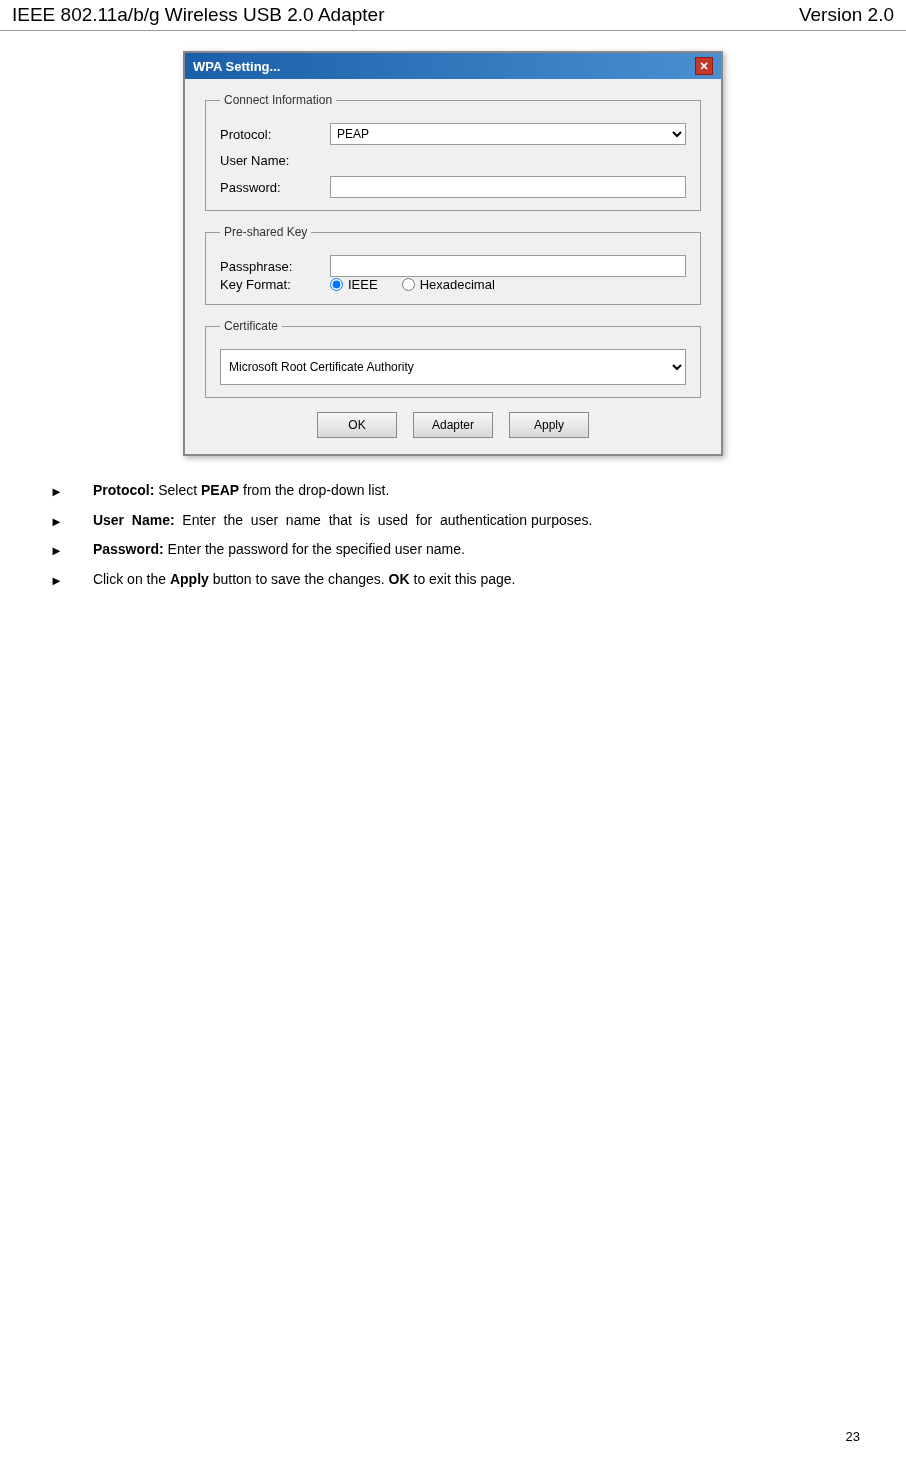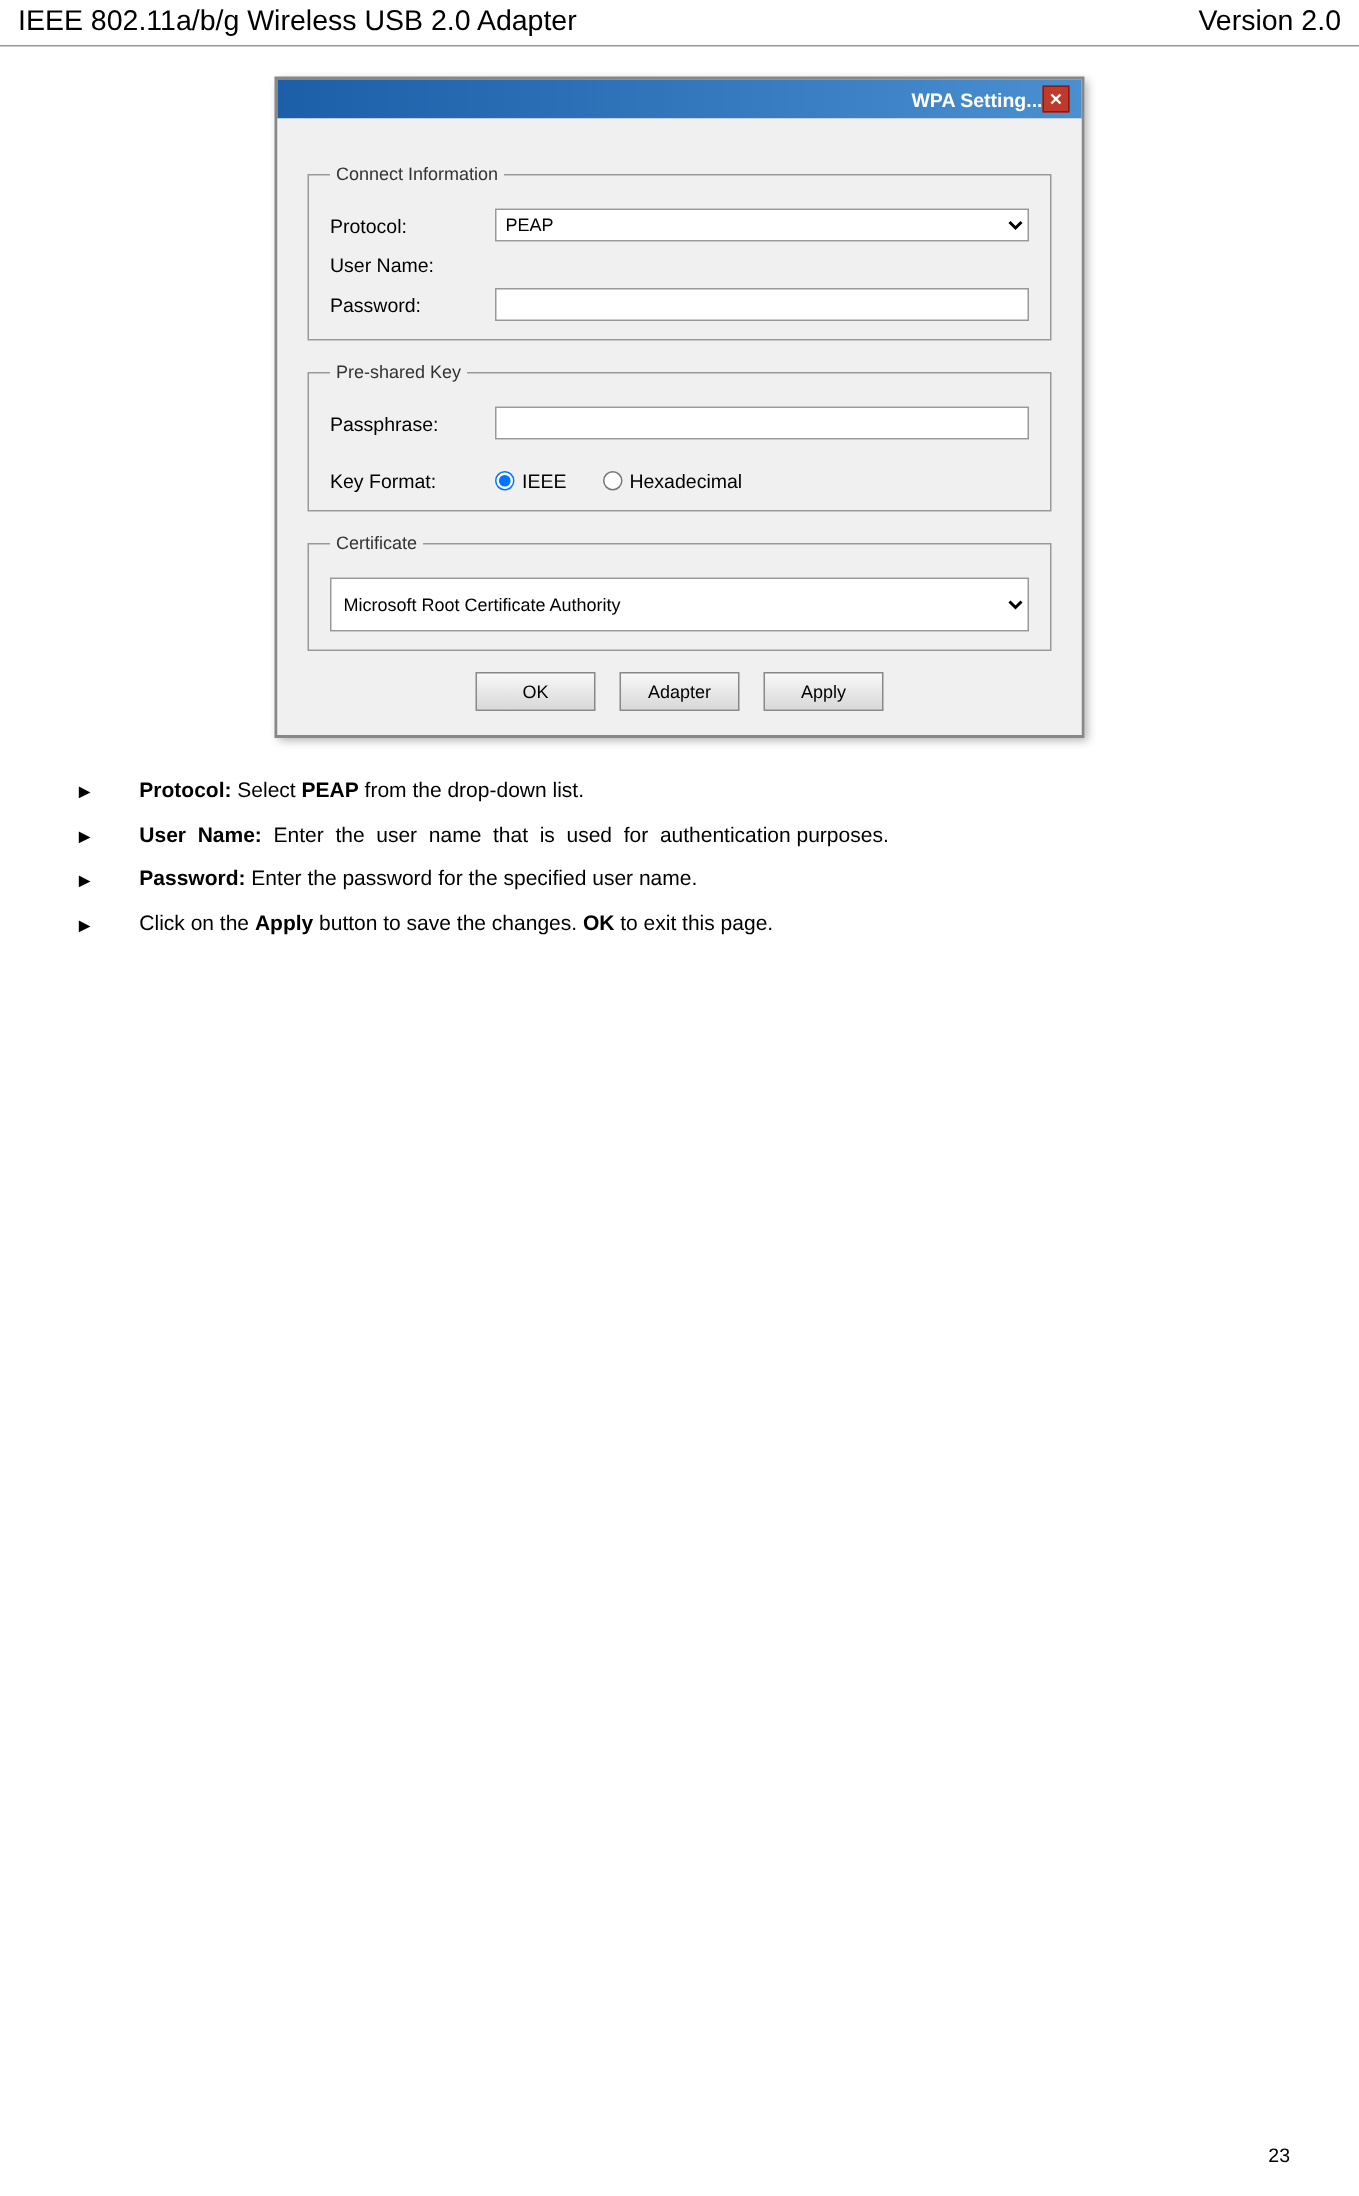--- a/index.html
+++ b/index.html
@@ -51,40 +51,40 @@
       box-shadow: 2px 2px 6px rgba(0,0,0,0.3);
     }
 
     .dialog-titlebar {
       background: linear-gradient(to right, #1a5fa8, #4a8fd0);
       color: #fff;
       padding: 4px 8px;
       font-size: 13px;
       font-weight: bold;
       display: flex;
-      justify-content: flex-end;
+      justify-content: space-between;
       align-items: center;
     }
 
     .dialog-close-btn {
       width: 18px;
       height: 18px;
       background: #c0392b;
       border: 1px solid #8e1a0e;
       color: #fff;
       font-size: 11px;
       display: flex;
       align-items: center;
       justify-content: center;
       cursor: pointer;
       font-weight: bold;
     }
 
     .dialog-body {
-      padding: 30px 20px 16px 20px;
+      padding: 14px 20px 16px 20px;
       background: #f0f0f0;
     }
 
     
     .field-group {
       border: 1px solid #999;
       margin-bottom: 14px;
       padding: 8px 14px 12px 14px;
       background: #f0f0f0;
     }
@@ -123,21 +123,21 @@
       background: #fff;
       font-size: 12px;
       padding: 0 2px;
       appearance: auto;
     }
 
     
     .radio-row {
       display: flex;
       align-items: center;
-      margin-top: 20px;
+      margin-top: 0;
     }
 
     .radio-label {
       width: 110px;
       font-size: 13px;
     }
 
     .radio-options {
       display: flex;
       align-items: center;

